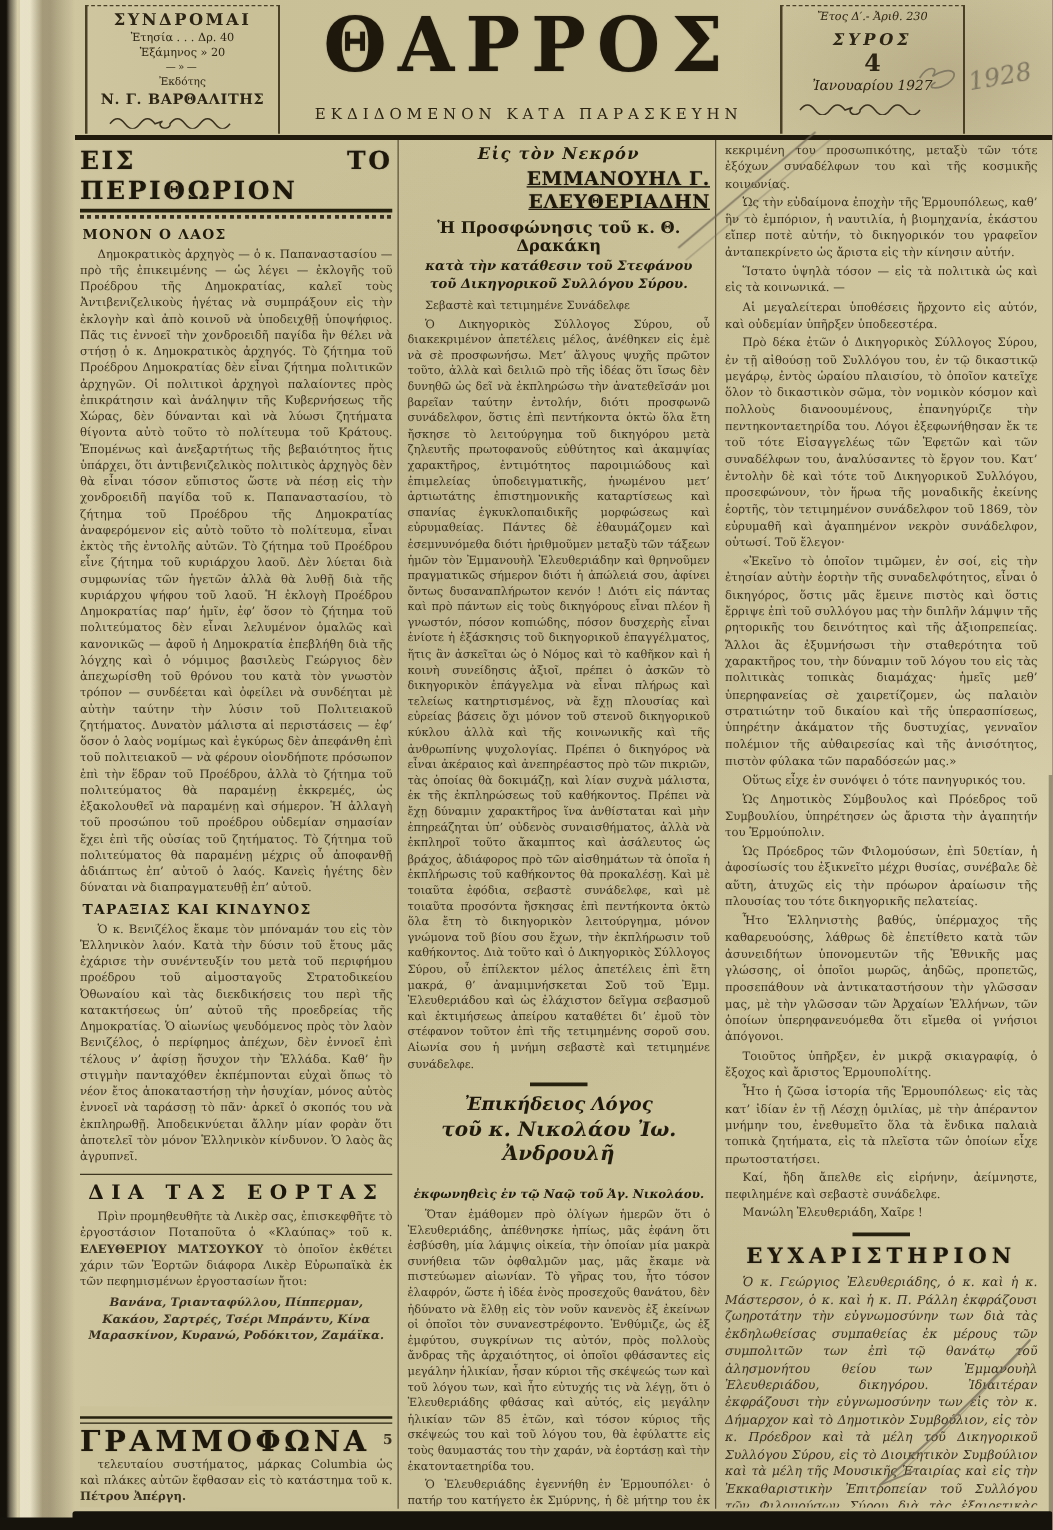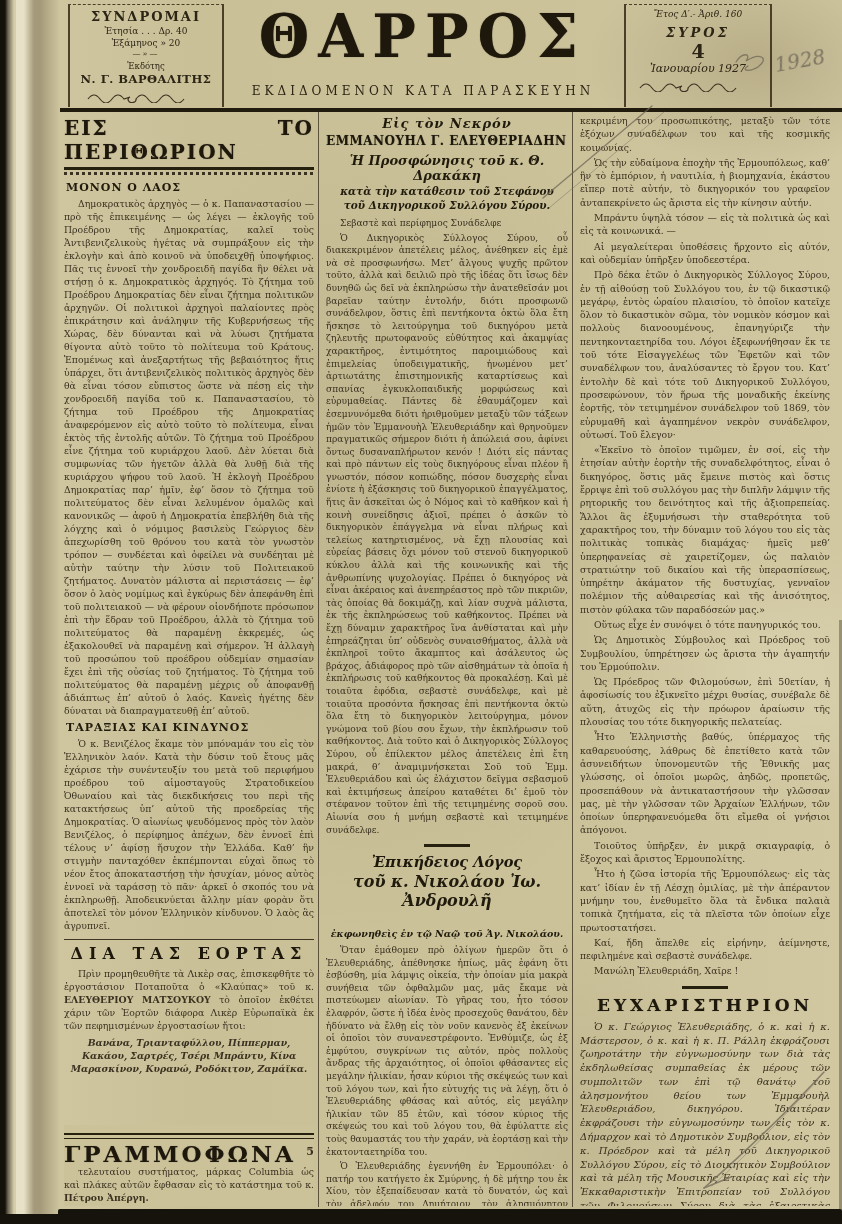--- a/index.html
+++ b/index.html
@@ -70,23 +70,23 @@
   .ad-head{font-weight:bold;font-size:16px;letter-spacing:6px;text-align:center;color:#1d170c;margin:2px 0 4px 0;}
   .flavors{font-style:italic;font-weight:bold;font-size:10.5px;line-height:15px;text-align:center;text-indent:0!important;margin-top:4px!important;}
   .gram{position:absolute;left:0;right:0;bottom:0;background:#cbc29a;padding-top:2px;}
   .gram-row{display:flex;align-items:flex-start;justify-content:space-between;}
   .gram-head{font-weight:bold;font-size:23px;letter-spacing:3px;color:#1d170c;line-height:22px;
     text-shadow:0 0 1px rgba(30,22,8,.4);}
   .gram-mark{font-size:11px;font-weight:bold;padding-top:2px;}
   .bold-inline{font-weight:bold;}
 
   .kicker{font-weight:bold;font-style:italic;font-size:13px;text-align:center;letter-spacing:1px;color:#211b0d;margin-top:2px;}
-  .headline{font-weight:bold;font-size:12px;letter-spacing:.5px;text-align:left;color:#1d170c;margin:3px 0 5px 0;
-    text-shadow:0 0 1px rgba(30,22,8,.4);}
-  .dek1{font-weight:bold;font-style:italic;font-size:13px;text-align:center;color:#211b0d;}
+  .headline{font-weight:bold;font-size:15px;letter-spacing:.5px;text-align:right;color:#1d170c;margin:3px 0 5px 0;
+    text-shadow:0 0 1px rgba(30,22,8,.4);text-decoration:underline;}
+  .dek1{font-weight:bold;font-size:13px;text-align:center;color:#211b0d;}
   .dek2{font-weight:bold;font-style:italic;font-size:10.5px;text-align:center;color:#211b0d;margin-top:2px;}
   .salutation{margin-top:6px!important;}
   .short-rule{width:46px;height:3px;margin:8px auto 6px auto;background:#26200f;}
   .eu-title{font-weight:bold;font-style:italic;font-size:14.5px;text-align:center;color:#1d170c;}
   .eu-speaker{font-weight:bold;font-style:italic;font-size:16px;text-align:center;color:#211b0d;margin-top:2px;}
   .eu-venue{font-weight:bold;font-style:italic;font-size:9.5px;text-align:center;color:#211b0d;margin:18px 0 5px 0;}
 
   .thanks-head{font-weight:bold;font-size:17px;letter-spacing:4px;text-align:center;color:#1d170c;margin:6px 0 5px 0;
     text-shadow:0 0 1px rgba(30,22,8,.4);}
   .thanks-body{font-style:italic;font-size:10px!important;line-height:13.8px!important;}
@@ -114,21 +114,21 @@
         <svg width="120" height="10" viewBox="0 0 120 10">
             <path d="M2,6 q6,-8 12,0 q6,8 12,0 q6,-8 12,0 l6,-2 a4,3 0 1 0 6,2 q6,-8 12,0 q6,8 12,0 q6,-8 12,0 q6,8 12,0" fill="none" stroke="#3a3120" stroke-width="1.2"></path>
           </svg>
       </div>
     </div>
 
     <div class="paper-title">ΘΑΡΡΟΣ</div>
     <div class="paper-subtitle">ΕΚΔΙΔΟΜΕΝΟΝ ΚΑΤΑ ΠΑΡΑΣΚΕΥΗΝ</div>
 
     <div class="mast-box issue-box">
-      <div class="issue-year">Ἔτος Δ′.- Ἀριθ. 160</div>
+      <div class="issue-year">Ἔτος Δ′.- Ἀριθ. 230</div>
       <div class="issue-city">ΣΥΡΟΣ</div>
       <div class="issue-day">4</div>
       <div class="issue-date">Ἰανουαρίου 1927</div>
       <div class="flourish">
         <svg width="120" height="10" viewBox="0 0 120 10">
             <path d="M2,6 q6,-8 12,0 q6,8 12,0 q6,-8 12,0 l6,-2 a4,3 0 1 0 6,2 q6,-8 12,0 q6,8 12,0 q6,-8 12,0 q6,8 12,0" fill="none" stroke="#3a3120" stroke-width="1.2"></path>
           </svg>
       </div>
     </div>
   </div>
@@ -163,37 +163,37 @@
     </div>
   </div>
 
   <div id="col2" class="col">
     <div class="kicker">Εἰς τὸν Νεκρόν</div>
     <div class="headline">ΕΜΜΑΝΟΥΗΛ Γ. ΕΛΕΥΘΕΡΙΑΔΗΝ</div>
     <div class="dek1">Ἡ Προσφώνησις τοῦ κ. Θ. Δρακάκη</div>
     <div class="dek2">κατὰ τὴν κατάθεσιν τοῦ Στεφάνου</div>
     <div class="dek2">τοῦ Δικηγορικοῦ Συλλόγου Σύρου.</div>
 
-    <p class="salutation">Σεβαστὲ καὶ περίφημος Συνάδελφε</p>
+    <p class="salutation">Σεβαστὲ καὶ τετιμημένε Συνάδελφε</p>
     <p>Ὁ Δικηγορικὸς Σύλλογος Σύρου, οὗ διακεκριμένον ἀπετέλεις μέλος, ἀνέθηκεν εἰς ἐμὲ νὰ σὲ προσφωνήσω. Μετ’ ἄλγους ψυχῆς πρῶτον τοῦτο, ἀλλὰ καὶ δειλιῶ πρὸ τῆς ἰδέας ὅτι ἴσως δὲν δυνηθῶ ὡς δεῖ νὰ ἐκπληρώσω τὴν ἀνατεθεῖσάν μοι βαρεῖαν ταύτην ἐντολήν, διότι προσφωνῶ συνάδελφον, ὅστις ἐπὶ πεντήκοντα ὀκτὼ ὅλα ἔτη ἤσκησε τὸ λειτούργημα τοῦ δικηγόρου μετὰ ζηλευτῆς πρωτοφανοῦς εὐθύτητος καὶ ἀκαμψίας χαρακτῆρος, ἐντιμότητος παροιμιώδους καὶ ἐπιμελείας ὑποδειγματικῆς, ἡνωμένου μετ’ ἀρτιωτάτης ἐπιστημονικῆς καταρτίσεως καὶ σπανίας ἐγκυκλοπαιδικῆς μορφώσεως καὶ εὐρυμαθείας. Πάντες δὲ ἐθαυμάζομεν καὶ ἐσεμνυνόμεθα διότι ἠριθμοῦμεν μεταξὺ τῶν τάξεων ἡμῶν τὸν Ἐμμανουὴλ Ἐλευθεριάδην καὶ θρηνοῦμεν πραγματικῶς σήμερον διότι ἡ ἀπώλειά σου, ἀφίνει ὄντως δυσαναπλήρωτον κενόν ! Διότι εἰς πάντας καὶ πρὸ πάντων εἰς τοὺς δικηγόρους εἶναι πλέον ἢ γνωστόν, πόσον κοπιώδης, πόσον δυσχερὴς εἶναι ἐνίοτε ἡ ἐξάσκησις τοῦ δικηγορικοῦ ἐπαγγέλματος, ἥτις ἂν ἀσκεῖται ὡς ὁ Νόμος καὶ τὸ καθῆκον καὶ ἡ κοινὴ συνείδησις ἀξιοῖ, πρέπει ὁ ἀσκῶν τὸ δικηγορικὸν ἐπάγγελμα νὰ εἶναι πλήρως καὶ τελείως κατηρτισμένος, νὰ ἔχῃ πλουσίας καὶ εὐρείας βάσεις ὄχι μόνον τοῦ στενοῦ δικηγορικοῦ κύκλου ἀλλὰ καὶ τῆς κοινωνικῆς καὶ τῆς ἀνθρωπίνης ψυχολογίας. Πρέπει ὁ δικηγόρος νὰ εἶναι ἀκέραιος καὶ ἀνεπηρέαστος πρὸ τῶν πικριῶν, τὰς ὁποίας θὰ δοκιμάζῃ, καὶ λίαν συχνὰ μάλιστα, ἐκ τῆς ἐκπληρώσεως τοῦ καθήκοντος. Πρέπει νὰ ἔχῃ δύναμιν χαρακτῆρος ἵνα ἀνθίσταται καὶ μὴν ἐπηρεάζηται ὑπ’ οὐδενὸς συναισθήματος, ἀλλὰ νὰ ἐκπληροῖ τοῦτο ἄκαμπτος καὶ ἀσάλευτος ὡς βράχος, ἀδιάφορος πρὸ τῶν αἰσθημάτων τὰ ὁποῖα ἡ ἐκπλήρωσις τοῦ καθήκοντος θὰ προκαλέσῃ. Καὶ μὲ τοιαῦτα ἐφόδια, σεβαστὲ συνάδελφε, καὶ μὲ τοιαῦτα προσόντα ἤσκησας ἐπὶ πεντήκοντα ὀκτὼ ὅλα ἔτη τὸ δικηγορικὸν λειτούργημα, μόνον γνώμονα τοῦ βίου σου ἔχων, τὴν ἐκπλήρωσιν τοῦ καθήκοντος. Διὰ τοῦτο καὶ ὁ Δικηγορικὸς Σύλλογος Σύρου, οὗ ἐπίλεκτον μέλος ἀπετέλεις ἐπὶ ἔτη μακρά, θ’ ἀναμιμνήσκεται Σοῦ τοῦ Ἐμμ. Ἐλευθεριάδου καὶ ὡς ἐλάχιστον δεῖγμα σεβασμοῦ καὶ ἐκτιμήσεως ἀπείρου καταθέτει δι’ ἐμοῦ τὸν στέφανον τοῦτον ἐπὶ τῆς τετιμημένης σοροῦ σου. Αἰωνία σου ἡ μνήμη σεβαστὲ καὶ τετιμημένε συνάδελφε.</p>
 
     <div class="short-rule"></div>
 
     <div class="eu-title">Ἐπικήδειος Λόγος</div>
     <div class="eu-speaker">τοῦ κ. Νικολάου Ἰω. Ἀνδρουλῆ</div>
     <div class="eu-venue">ἐκφωνηθεὶς ἐν τῷ Ναῷ τοῦ Ἁγ. Νικολάου.</div>
     <p>Ὅταν ἐμάθομεν πρὸ ὀλίγων ἡμερῶν ὅτι ὁ Ἐλευθεριάδης, ἀπέθνησκε ἠπίως, μᾶς ἐφάνη ὅτι ἐσβύσθη, μία λάμψις οἰκεία, τὴν ὁποίαν μία μακρὰ συνήθεια τῶν ὀφθαλμῶν μας, μᾶς ἔκαμε νὰ πιστεύωμεν αἰωνίαν. Τὸ γῆρας του, ἦτο τόσον ἐλαφρόν, ὥστε ἡ ἰδέα ἑνὸς προσεχοῦς θανάτου, δὲν ἠδύνατο νὰ ἔλθῃ εἰς τὸν νοῦν κανενὸς ἐξ ἐκείνων οἱ ὁποῖοι τὸν συνανεστρέφοντο. Ἐνθύμιζε, ὡς ἐξ ἐμφύτου, συγκρίνων τις αὐτόν, πρὸς πολλοὺς ἄνδρας τῆς ἀρχαιότητος, οἱ ὁποῖοι φθάσαντες εἰς μεγάλην ἡλικίαν, ἦσαν κύριοι τῆς σκέψεώς των καὶ τοῦ λόγου των, καὶ ἦτο εὐτυχής τις νὰ λέγῃ, ὅτι ὁ Ἐλευθεριάδης φθάσας καὶ αὐτός, εἰς μεγάλην ἡλικίαν τῶν 85 ἐτῶν, καὶ τόσον κύριος τῆς σκέψεώς του καὶ τοῦ λόγου του, θὰ ἐφύλαττε εἰς τοὺς θαυμαστάς του τὴν χαράν, νὰ ἑορτάσῃ καὶ τὴν ἑκατονταετηρίδα του.</p>
     <p>Ὁ Ἐλευθεριάδης ἐγεννήθη ἐν Ἑρμουπόλει· ὁ πατήρ του κατήγετο ἐκ Σμύρνης, ἡ δὲ μήτηρ του ἐκ Χίου, τὸν ἐξεπαίδευσαν κατὰ τὸ δυνατόν, ὡς καὶ τὸν ἀδελφόν του Δημήτριον, τὸν ἀλησμόνητον ἐπιστήμονα μηχανικὸν τοῦ Δήμου Ἑρμουπόλεως.</p>
 
   </div>
 
   <div id="col3" class="col">
     <p class="cont">κεκριμένη του προσωπικότης, μεταξὺ τῶν τότε ἐξόχων συναδέλφων του καὶ τῆς κοσμικῆς κοινωνίας.</p>
     <p>Ὡς τὴν εὐδαίμονα ἐποχὴν τῆς Ἑρμουπόλεως, καθ’ ἣν τὸ ἐμπόριον, ἡ ναυτιλία, ἡ βιομηχανία, ἑκάστου εἴπερ ποτὲ αὐτήν, τὸ δικηγορικόν του γραφεῖον ἀνταπεκρίνετο ὡς ἄριστα εἰς τὴν κίνησιν αὐτήν.</p>
-    <p>Μπράντυ ὑψηλὰ τόσον — εἰς τὰ πολιτικὰ ὡς καὶ εἰς τὰ κοινωνικά. —</p>
+    <p>Ἵστατο ὑψηλὰ τόσον — εἰς τὰ πολιτικὰ ὡς καὶ εἰς τὰ κοινωνικά. —</p>
     <p>Αἱ μεγαλείτεραι ὑποθέσεις ἤρχοντο εἰς αὐτόν, καὶ οὐδεμίαν ὑπῆρξεν ὑποδεεστέρα.</p>
     <p>Πρὸ δέκα ἐτῶν ὁ Δικηγορικὸς Σύλλογος Σύρου, ἐν τῇ αἰθούσῃ τοῦ Συλλόγου του, ἐν τῷ δικαστικῷ μεγάρῳ, ἐντὸς ὡραίου πλαισίου, τὸ ὁποῖον κατεῖχε ὅλον τὸ δικαστικὸν σῶμα, τὸν νομικὸν κόσμον καὶ πολλοὺς διανοουμένους, ἐπανηγύριζε τὴν πεντηκονταετηρίδα του. Λόγοι ἐξεφωνήθησαν ἔκ τε τοῦ τότε Εἰσαγγελέως τῶν Ἐφετῶν καὶ τῶν συναδέλφων του, ἀναλύσαντες τὸ ἔργον του. Κατ’ ἐντολὴν δὲ καὶ τότε τοῦ Δικηγορικοῦ Συλλόγου, προσεφώνουν, τὸν ἥρωα τῆς μοναδικῆς ἐκείνης ἑορτῆς, τὸν τετιμημένον συνάδελφον τοῦ 1869, τὸν εὐρυμαθῆ καὶ ἀγαπημένον νεκρὸν συνάδελφον, οὑτωσί. Τοῦ ἔλεγον·</p>
     <p>«Ἐκεῖνο τὸ ὁποῖον τιμῶμεν, ἐν σοί, εἰς τὴν ἐτησίαν αὐτὴν ἑορτὴν τῆς συναδελφότητος, εἶναι ὁ δικηγόρος, ὅστις μᾶς ἔμεινε πιστὸς καὶ ὅστις ἔρριψε ἐπὶ τοῦ συλλόγου μας τὴν διπλῆν λάμψιν τῆς ρητορικῆς του δεινότητος καὶ τῆς ἀξιοπρεπείας. Ἄλλοι ἂς ἐξυμνήσωσι τὴν σταθερότητα τοῦ χαρακτῆρος του, τὴν δύναμιν τοῦ λόγου του εἰς τὰς πολιτικὰς τοπικὰς διαμάχας· ἡμεῖς μεθ’ ὑπερηφανείας σὲ χαιρετίζομεν, ὡς παλαιὸν στρατιώτην τοῦ δικαίου καὶ τῆς ὑπερασπίσεως, ὑπηρέτην ἀκάματον τῆς δυστυχίας, γενναῖον πολέμιον τῆς αὐθαιρεσίας καὶ τῆς ἀνισότητος, πιστὸν φύλακα τῶν παραδόσεών μας.»</p>
     <p>Οὕτως εἶχε ἐν συνόψει ὁ τότε πανηγυρικός του.</p>
     <p>Ὡς Δημοτικὸς Σύμβουλος καὶ Πρόεδρος τοῦ Συμβουλίου, ὑπηρέτησεν ὡς ἄριστα τὴν ἀγαπητήν του Ἑρμούπολιν.</p>
     <p>Ὡς Πρόεδρος τῶν Φιλομούσων, ἐπὶ 50ετίαν, ἡ ἀφοσίωσίς του ἐξικνεῖτο μέχρι θυσίας, συνέβαλε δὲ αὕτη, ἀτυχῶς εἰς τὴν πρόωρον ἀραίωσιν τῆς πλουσίας του τότε δικηγορικῆς πελατείας.</p>
     <p>Ἦτο Ἑλληνιστὴς βαθύς, ὑπέρμαχος τῆς καθαρευούσης, λάθρως δὲ ἐπετίθετο κατὰ τῶν ἀσυνειδήτων ὑπονομευτῶν τῆς Ἐθνικῆς μας γλώσσης, οἱ ὁποῖοι μωρῶς, ἀηδῶς, προπετῶς, προσεπάθουν νὰ ἀντικαταστήσουν τὴν γλῶσσαν μας, μὲ τὴν γλῶσσαν τῶν Ἀρχαίων Ἑλλήνων, τῶν ὁποίων ὑπερηφανευόμεθα ὅτι εἴμεθα οἱ γνήσιοι ἀπόγονοι.</p>
     <p>Τοιοῦτος ὑπῆρξεν, ἐν μικρᾷ σκιαγραφίᾳ, ὁ ἔξοχος καὶ ἄριστος Ἑρμουπολίτης.</p>
     <p>Ἦτο ἡ ζῶσα ἱστορία τῆς Ἑρμουπόλεως· εἰς τὰς κατ’ ἰδίαν ἐν τῇ Λέσχῃ ὁμιλίας, μὲ τὴν ἀπέραντον μνήμην του, ἐνεθυμεῖτο ὅλα τὰ ἔνδικα παλαιὰ τοπικὰ ζητήματα, εἰς τὰ πλεῖστα τῶν ὁποίων εἶχε πρωτοστατήσει.</p>
     <p>Καί, ἤδη ἄπελθε εἰς εἰρήνην, ἀείμνηστε, πεφιλημένε καὶ σεβαστὲ συνάδελφε.</p>

